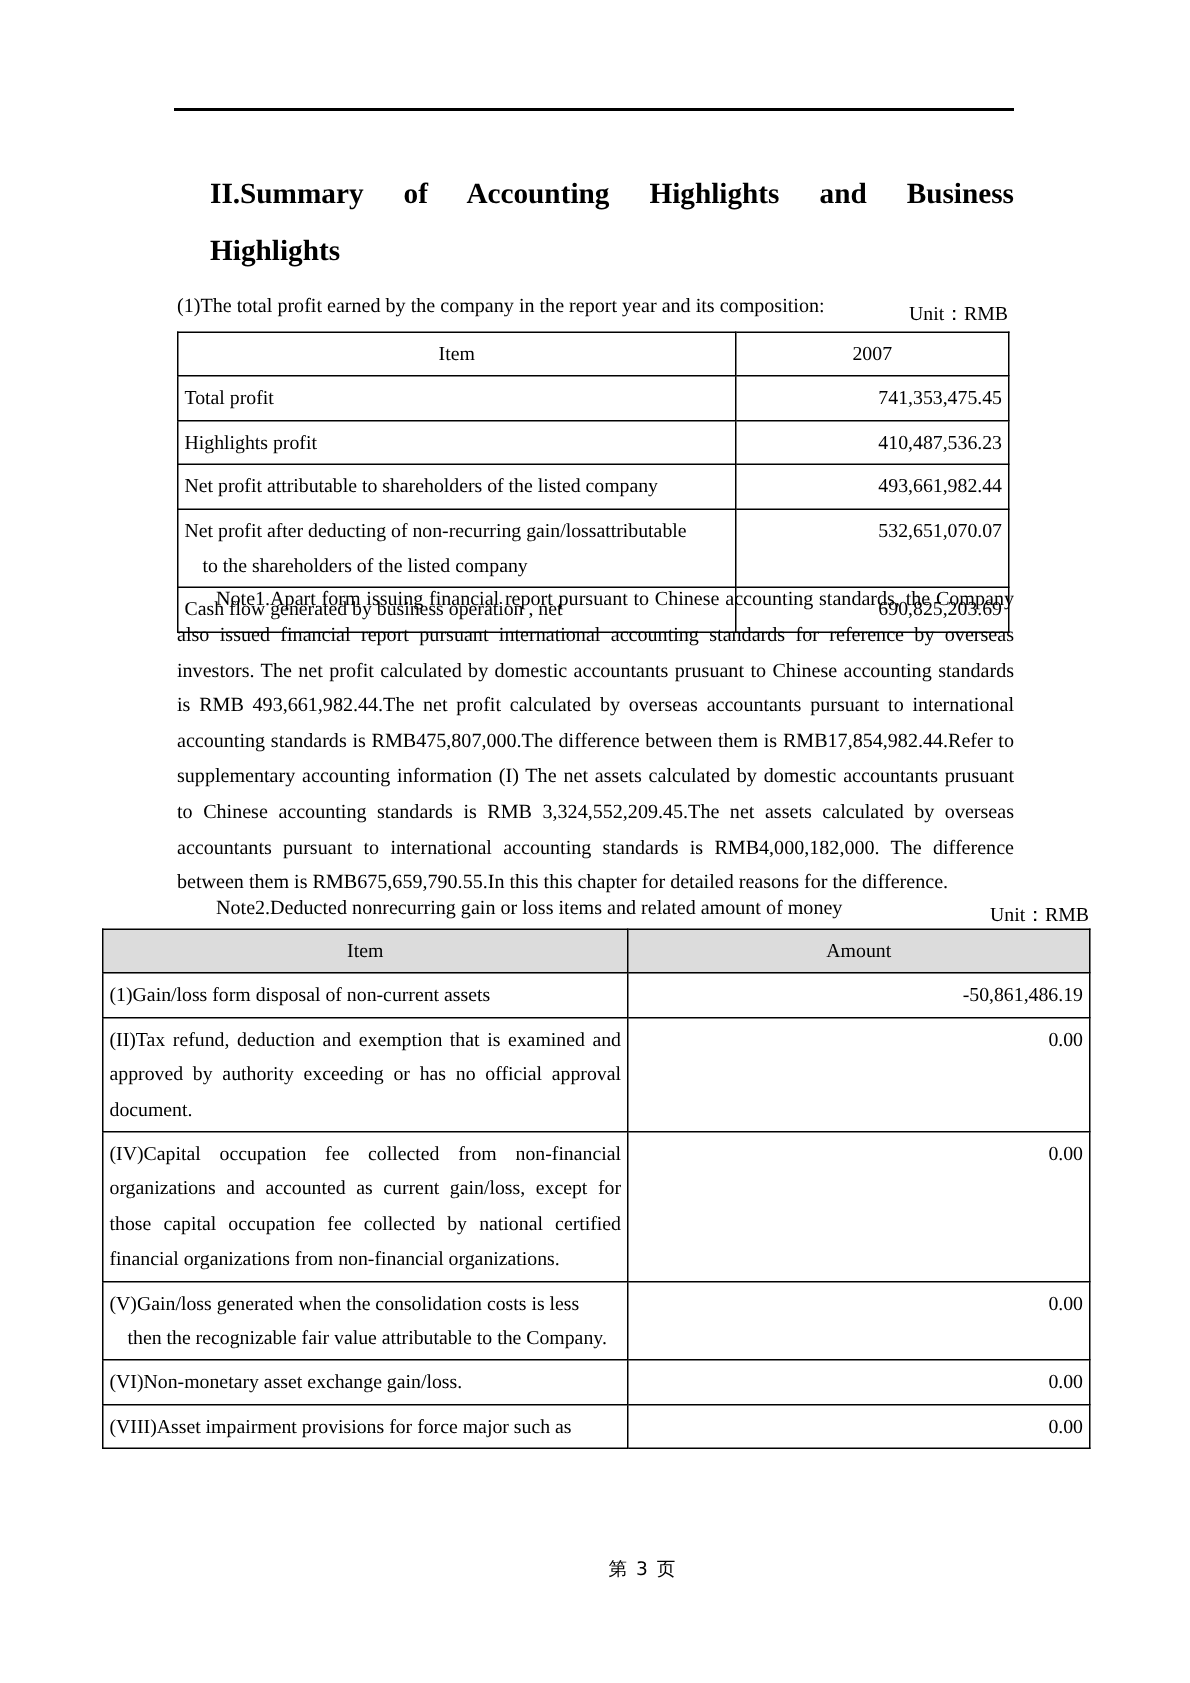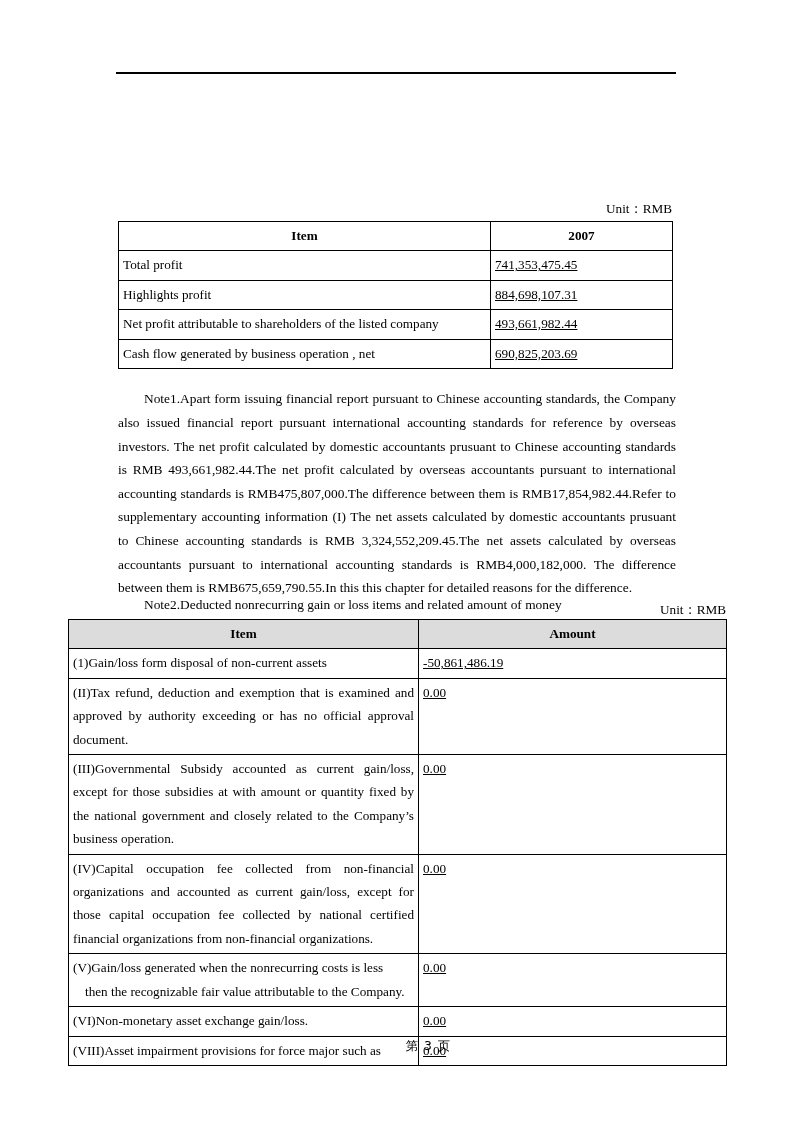--- a/index.html
+++ b/index.html
@@ -83,26 +83,26 @@
   }
   table.doc-table td, table.doc-table th {
     border: 1px solid #000;
     padding: 2px 4px 3px 4px;
     vertical-align: top;
     font-weight: normal;
     line-height: 23.4px;
   }
   table.doc-table th {
     text-align: center;
-    font-weight: bold;
+    font-weight: normal;
     margin-top: 26px;
   }
   td.num {
+    text-align: right;
     padding-right: 5px;
-    text-decoration: underline;
   }
   td.itm {
     text-align: left;
   }
   td.itm-just {
     text-align: justify;
     text-align-last: left;
   }
   .indent-cont {
     display: block;
@@ -159,21 +159,26 @@
     padding-left: 32px;
   }
 </style>
 </head>
 <body>
 
 <div class="page">
 
   <div class="header-rule"></div>
 
-
+  <h1 class="doc-heading">
+    <span>II.Summary of Accounting Highlights and Business</span>
+    <span class="line2">Highlights</span>
+  </h1>
+
+  <p class="para intro-line">(1)The total profit earned by the company in the report year and its composition:</p>
 
   <div class="unit-label unit-1">Unit：RMB</div>
 
   <table class="doc-table" id="table-profit">
     <colgroup>
       <col class="col-item">
       <col class="col-value">
     </colgroup>
     <thead>
       <tr>
@@ -181,25 +186,32 @@
         <th>2007</th>
       </tr>
     </thead>
     <tbody>
       <tr>
         <td class="itm">Total profit</td>
         <td class="num">741,353,475.45</td>
       </tr>
       <tr>
         <td class="itm">Highlights profit</td>
-        <td class="num">884,698,107.31</td>
+        <td class="num">410,487,536.23</td>
       </tr>
       <tr>
         <td class="itm">Net profit attributable to shareholders of the listed company</td>
         <td class="num">493,661,982.44</td>
+      </tr>
+      <tr>
+        <td class="itm">
+          <span>Net profit after deducting of non-recurring gain/lossattributable</span>
+          <span class="indent-cont">to the shareholders of the listed company</span>
+        </td>
+        <td class="num">532,651,070.07</td>
       </tr>
       <tr>
         <td class="itm">Cash flow generated by business operation , net</td>
         <td class="num">690,825,203.69</td>
       </tr>
     </tbody>
   </table>
 
   <p class="para note1">Note1.Apart form issuing financial report pursuant to Chinese accounting standards, the Company also issued financial report pursuant international accounting standards for reference by overseas investors. The net profit calculated by domestic accountants prusuant to Chinese accounting standards is RMB 493,661,982.44.The net profit calculated by overseas accountants pursuant to international accounting standards is RMB475,807,000.The difference between them is RMB17,854,982.44.Refer to supplementary accounting information (I) The net assets calculated by domestic accountants prusuant to Chinese accounting standards is RMB 3,324,552,209.45.The net assets calculated by overseas accountants pursuant to international accounting standards is RMB4,000,182,000. The difference between them is RMB675,659,790.55.In this this chapter for detailed reasons for the difference.</p>
   <p class="para note2">Note2.Deducted nonrecurring gain or loss items and related amount of money</p>
@@ -220,30 +232,26 @@
     <tbody>
       <tr>
         <td class="itm">(1)Gain/loss form disposal of non-current assets</td>
         <td class="num">-50,861,486.19</td>
       </tr>
       <tr>
         <td class="itm-just">(II)Tax refund, deduction and exemption that is examined and approved by authority exceeding or has no official approval document.</td>
         <td class="num">0.00</td>
       </tr>
       <tr>
-        <td class="itm-just">(III)Governmental Subsidy accounted as current gain/loss, except for those subsidies at with amount or quantity fixed by the national government and closely related to the Company’s business operation.</td>
-        <td class="num">0.00</td>
-      </tr>
-      <tr>
         <td class="itm-just">(IV)Capital occupation fee collected from non-financial organizations and accounted as current gain/loss, except for those capital occupation fee collected by national certified financial organizations from non-financial organizations.</td>
         <td class="num">0.00</td>
       </tr>
       <tr>
         <td class="itm">
-          <span>(V)Gain/loss generated when the nonrecurring costs is less</span>
+          <span>(V)Gain/loss generated when the consolidation costs is less</span>
           <span class="indent-cont">then the recognizable fair value attributable to the Company.</span>
         </td>
         <td class="num">0.00</td>
       </tr>
       <tr>
         <td class="itm">(VI)Non-monetary asset exchange gain/loss.</td>
         <td class="num">0.00</td>
       </tr>
       <tr>
         <td class="itm-just">(VIII)Asset impairment provisions for force major such as</td>

